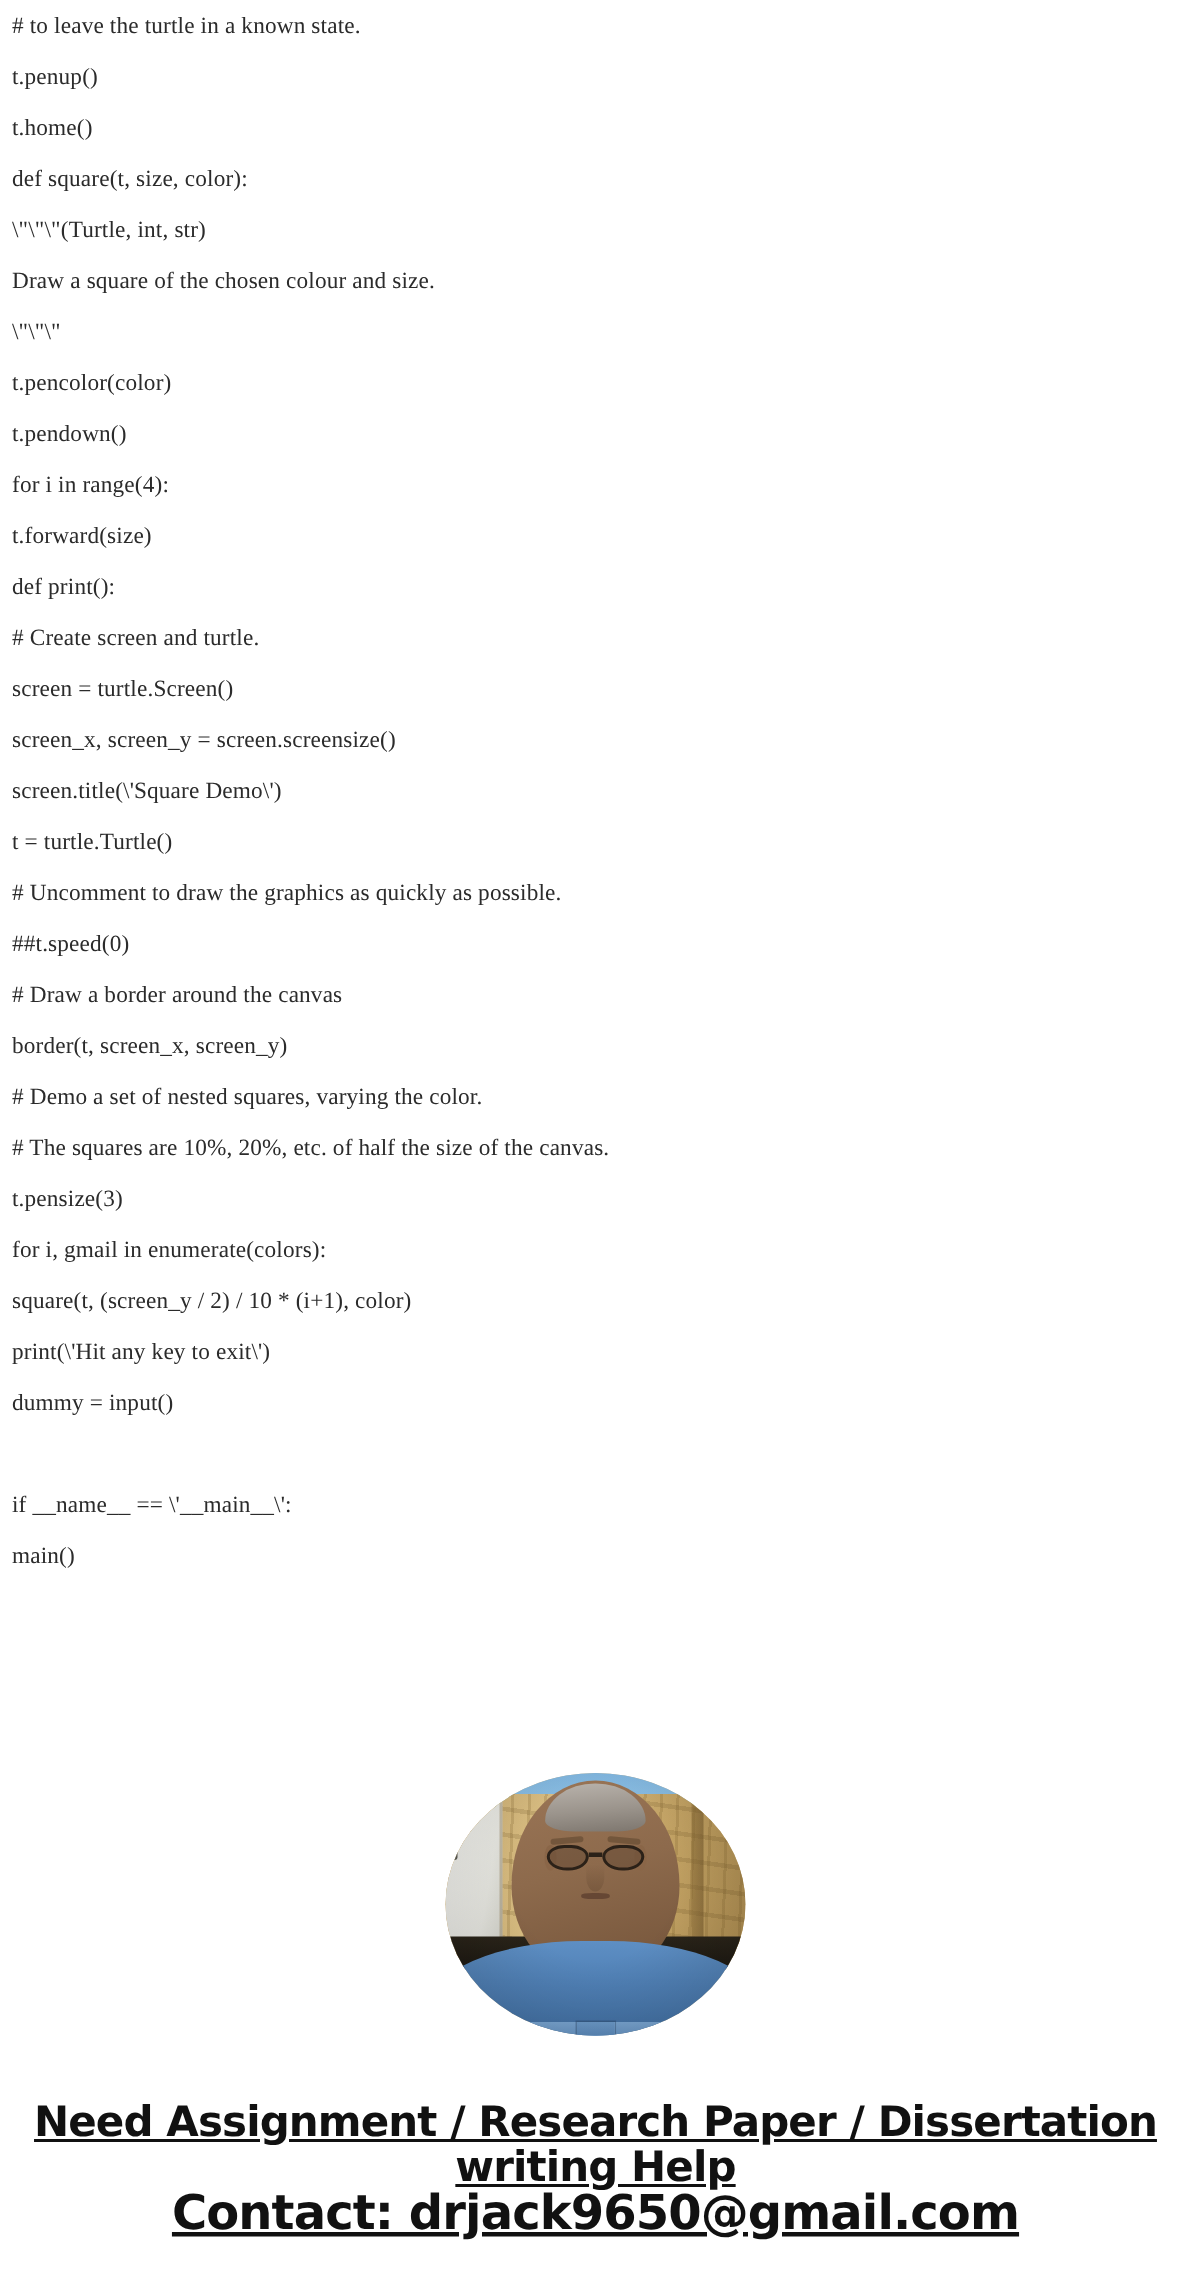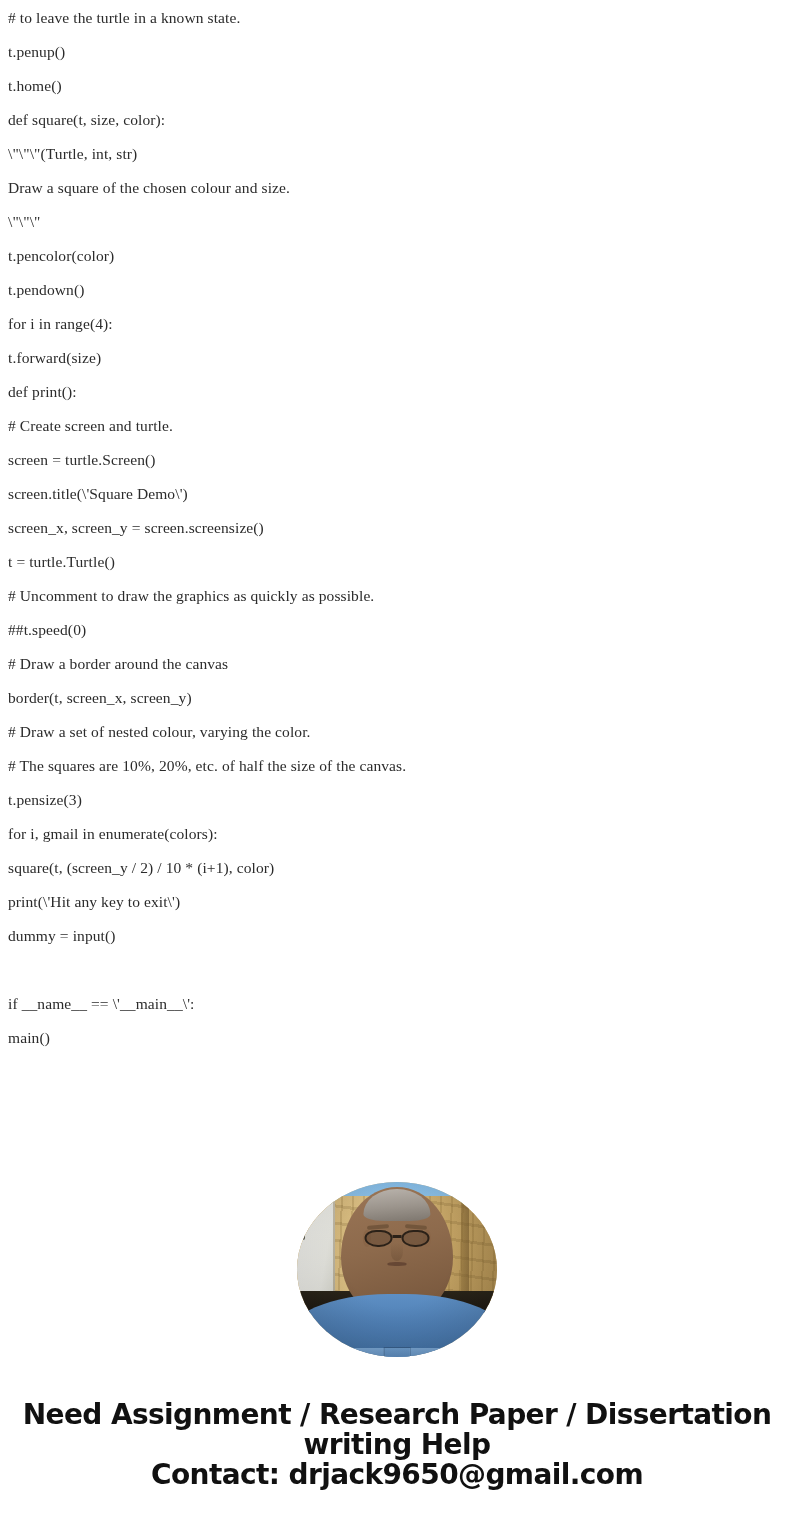--- a/index.html
+++ b/index.html
@@ -223,29 +223,30 @@
   
   #promo {
     position: absolute;
     left: 0;
     top: 1400px;
     width: 794px;
     text-align: center;
     font-family: "DejaVu Sans", "Liberation Sans", sans-serif;
     font-weight: bold;
     color: #111111;
+    text-decoration: underline;
   }
   .promo-line-1 {
     font-size: 28px;
     line-height: 30px;
     letter-spacing: -0.6px;
     padding: 0 12px;
   }
   .promo-line-2 {
-    font-size: 28px;
+    font-size: 32px;
     line-height: 30px;
     letter-spacing: -0.6px;
     margin-top: 0px;
   }
 </style>
 </head>
 <body>
 
 <div id="code-listing">
     <div class="code-line ind-1"># to leave the turtle in a known state.</div>
@@ -255,28 +256,28 @@
     <div class="code-line ind-1">\"\"\"(Turtle, int, str)</div>
     <div class="code-line ind-1">Draw a square of the chosen colour and size.</div>
     <div class="code-line ind-1">\"\"\"</div>
     <div class="code-line ind-1">t.pencolor(color)</div>
     <div class="code-line ind-1">t.pendown()</div>
     <div class="code-line ind-1">for i in range(4):</div>
     <div class="code-line ind-2">t.forward(size)</div>
     <div class="code-line ind-0">def print():</div>
     <div class="code-line ind-1"># Create screen and turtle.</div>
     <div class="code-line ind-1">screen = turtle.Screen()</div>
+    <div class="code-line ind-1">screen_x, screen_y = screen.screensize()</div>
     <div class="code-line ind-1">screen.title(\'Square Demo\')</div>
-    <div class="code-line ind-1">screen_x, screen_y = screen.screensize()</div>
     <div class="code-line ind-1">t = turtle.Turtle()</div>
     <div class="code-line ind-1"># Uncomment to draw the graphics as quickly as possible.</div>
     <div class="code-line ind-1">##t.speed(0)</div>
     <div class="code-line ind-1"># Draw a border around the canvas</div>
     <div class="code-line ind-1">border(t, screen_x, screen_y)</div>
-    <div class="code-line ind-1"># Draw a set of nested colour, varying the color.</div>
+    <div class="code-line ind-1"># Demo a set of nested squares, varying the color.</div>
     <div class="code-line ind-1"># The squares are 10%, 20%, etc. of half the size of the canvas.</div>
     <div class="code-line ind-1">t.pensize(3)</div>
     <div class="code-line ind-1">for i, gmail in enumerate(colors):</div>
     <div class="code-line ind-2">square(t, (screen_y / 2) / 10 * (i+1), color)</div>
     <div class="code-line ind-1">print(\'Hit any key to exit\')</div>
     <div class="code-line ind-1">dummy = input()</div>
     <div class="code-line ind-0 blank"></div>
     <div class="code-line ind-0">if __name__ == \'__main__\':</div>
     <div class="code-line ind-1">main()</div>
   </div>

